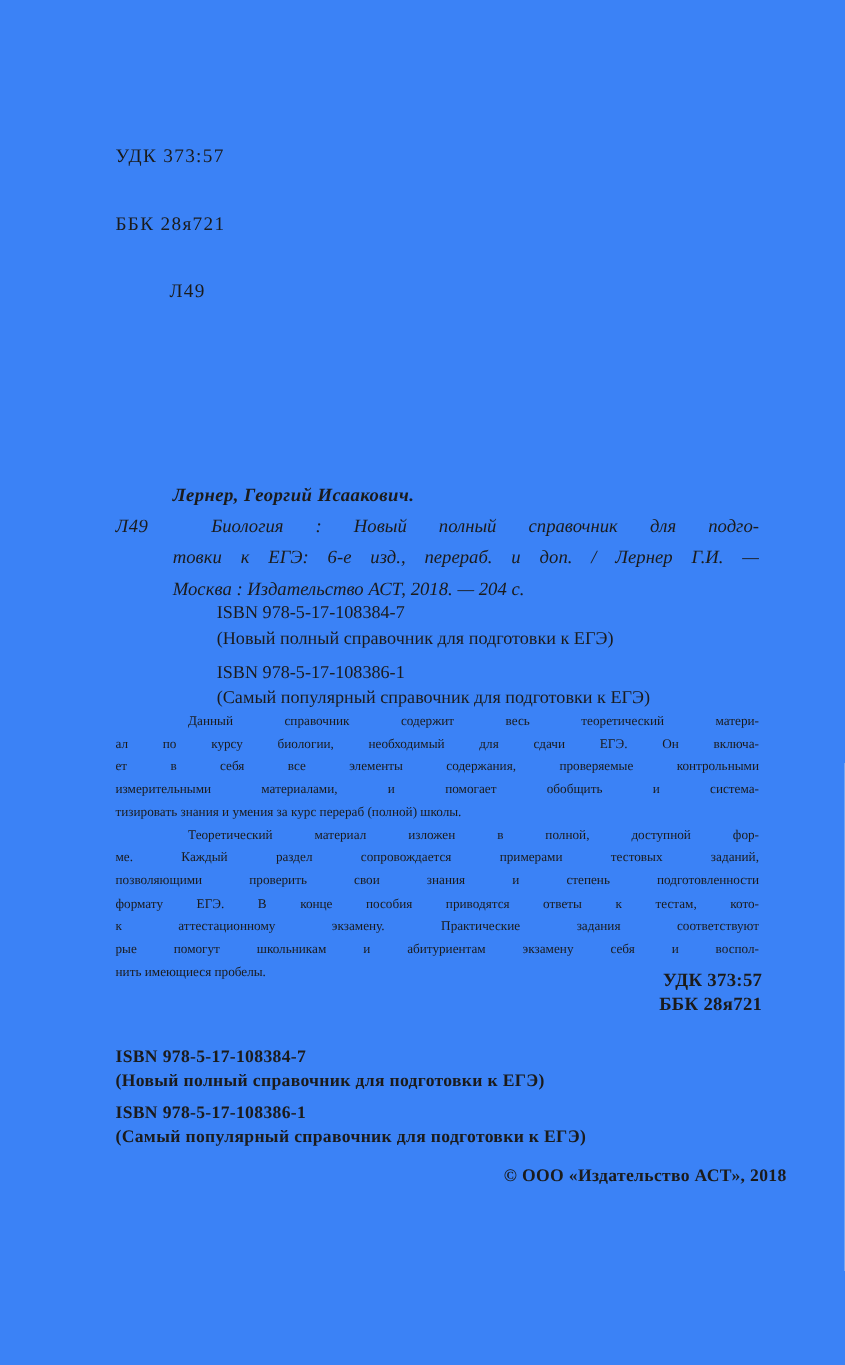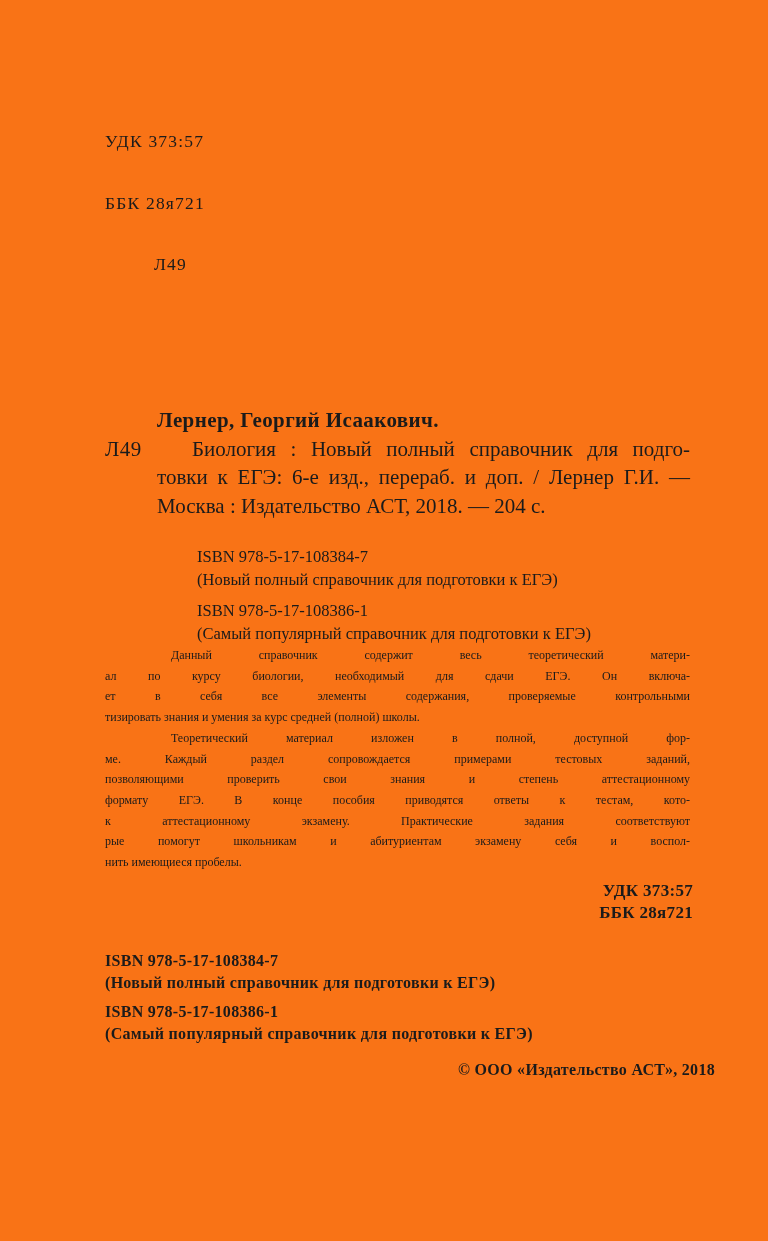--- a/index.html
+++ b/index.html
@@ -1,45 +1,46 @@
 <!DOCTYPE html>
 <html><head>
 <meta charset="utf-8">
 <style>
   html, body { margin: 0; padding: 0; background: #e8e8e8; }
   .page {
     position: relative;
     width: 768px;
     height: 1241px;
     margin: 0 auto;
-    background: #f97316;
+    background: #3b82f6;
     color: #1b1b1b;
     font-family: "Liberation Serif", "DejaVu Serif", serif;
     overflow: hidden;
   }
   
   .top-codes {
     position: absolute;
     left: 105px;
     top: 90px;
     font-size: 17.5px;
     line-height: 20.5px;
     letter-spacing: 1.2px;
     white-space: pre;
   }
   .top-codes .code-indent { padding-left: 49px; }
 
   
   .catalog {
     position: absolute;
     left: 157px;
-    top: 406px;
+    top: 436px;
     width: 533px;
-    font-size: 21px;
+    font-size: 17px;
     line-height: 28.5px;
+    font-style: italic;
   }
   .catalog .author { font-weight: bold; letter-spacing: 0.4px; }
   .catalog .hang-code {
     position: absolute;
     left: -52px;
     top: 28.5px;
     letter-spacing: 0.5px;
   }
   .jline { text-align: justify; text-align-last: justify; }
   .catalog .first-line { text-indent: 35px; }
@@ -127,24 +128,25 @@
     <div class="isbn-block">
       <div>ISBN 978-5-17-108386-1</div>
       <div>(Самый популярный справочник для подготовки к ЕГЭ)</div>
     </div>
   </div>
 
   <div class="annotation">
     <div class="jline ind">Данный справочник содержит весь теоретический матери-</div>
     <div class="jline">ал по курсу биологии, необходимый для сдачи ЕГЭ. Он включа-</div>
     <div class="jline">ет в себя все элементы содержания, проверяемые контрольными</div>
-    <div>тизировать знания и умения за курс средней (полной) школы.</div>
+    <div class="jline">измерительными материалами, и помогает обобщить и система-</div>
+    <div>тизировать знания и умения за курс перераб (полной) школы.</div>
     <div class="jline ind">Теоретический материал изложен в полной, доступной фор-</div>
     <div class="jline">ме. Каждый раздел сопровождается примерами тестовых заданий,</div>
-    <div class="jline">позволяющими проверить свои знания и степень аттестационному</div>
+    <div class="jline">позволяющими проверить свои знания и степень подготовленности</div>
     <div class="jline">формату ЕГЭ. В конце пособия приводятся ответы к тестам, кото-</div>
     <div class="jline">к аттестационному экзамену. Практические задания соответствуют</div>
     <div class="jline">рые помогут школьникам и абитуриентам экзамену себя и воспол-</div>
     <div>нить имеющиеся пробелы.</div>
   </div>
 
   <div class="codes-right">
     <div>УДК 373:57</div>
     <div>ББК 28я721</div>
   </div>

